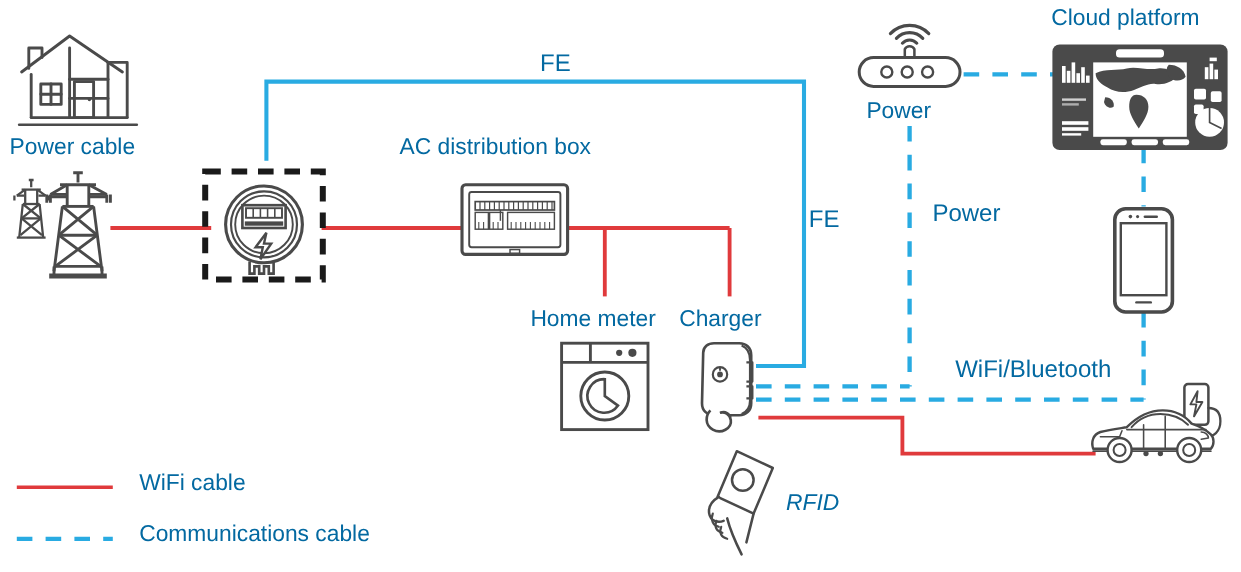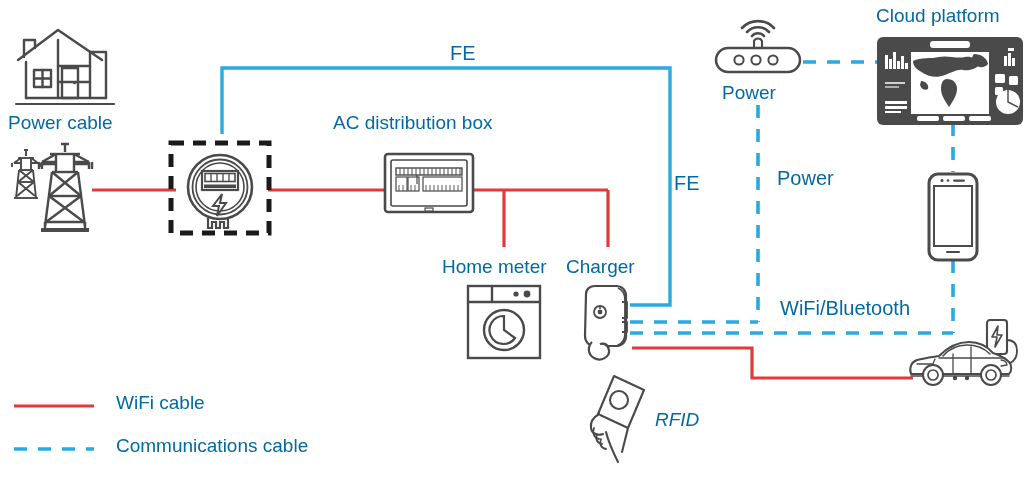--- a/index.html
+++ b/index.html
@@ -323,21 +323,21 @@
       <circle cx="86" cy="57" r="10" stroke-width="2" fill="#ffffff"></circle>
       <circle cx="86" cy="57" r="5" stroke-width="1.7"></circle>
       <circle cx="50" cy="60" r="2.2" fill="#4A4A4A" stroke="none"></circle>
       <circle cx="62" cy="60" r="2.2" fill="#4A4A4A" stroke="none"></circle>
     </svg>
   </div>
 
   <div class="lbl" style="left:450px; top:42px; font-size:20px;">FE</div>
   <div class="lbl" style="left:674px; top:172px; font-size:20px;">FE</div>
   <div class="lbl" style="left:777px; top:167px; font-size:20px;">Power</div>
-  <div class="lbl" style="left:780px; top:297px; font-size:20px;">WiFi/Bluetooth</div>
+  <div class="lbl" style="left:796px; top:297px; font-size:20px;">WiFi/Bluetooth</div>
 
   <div style="position:absolute; left:12px; top:392px; width:420px;">
 
     <div style="position:relative; height:30px;">
       <svg width="86" height="20" style="position:absolute; left:0; top:4px;">
         <line x1="2" y1="10" x2="82" y2="10" stroke="#E03A3C" stroke-width="3"></line>
       </svg>
       <span class="lbl" style="position:absolute; left:104px; top:0px;">WiFi cable</span>
     </div>
 

